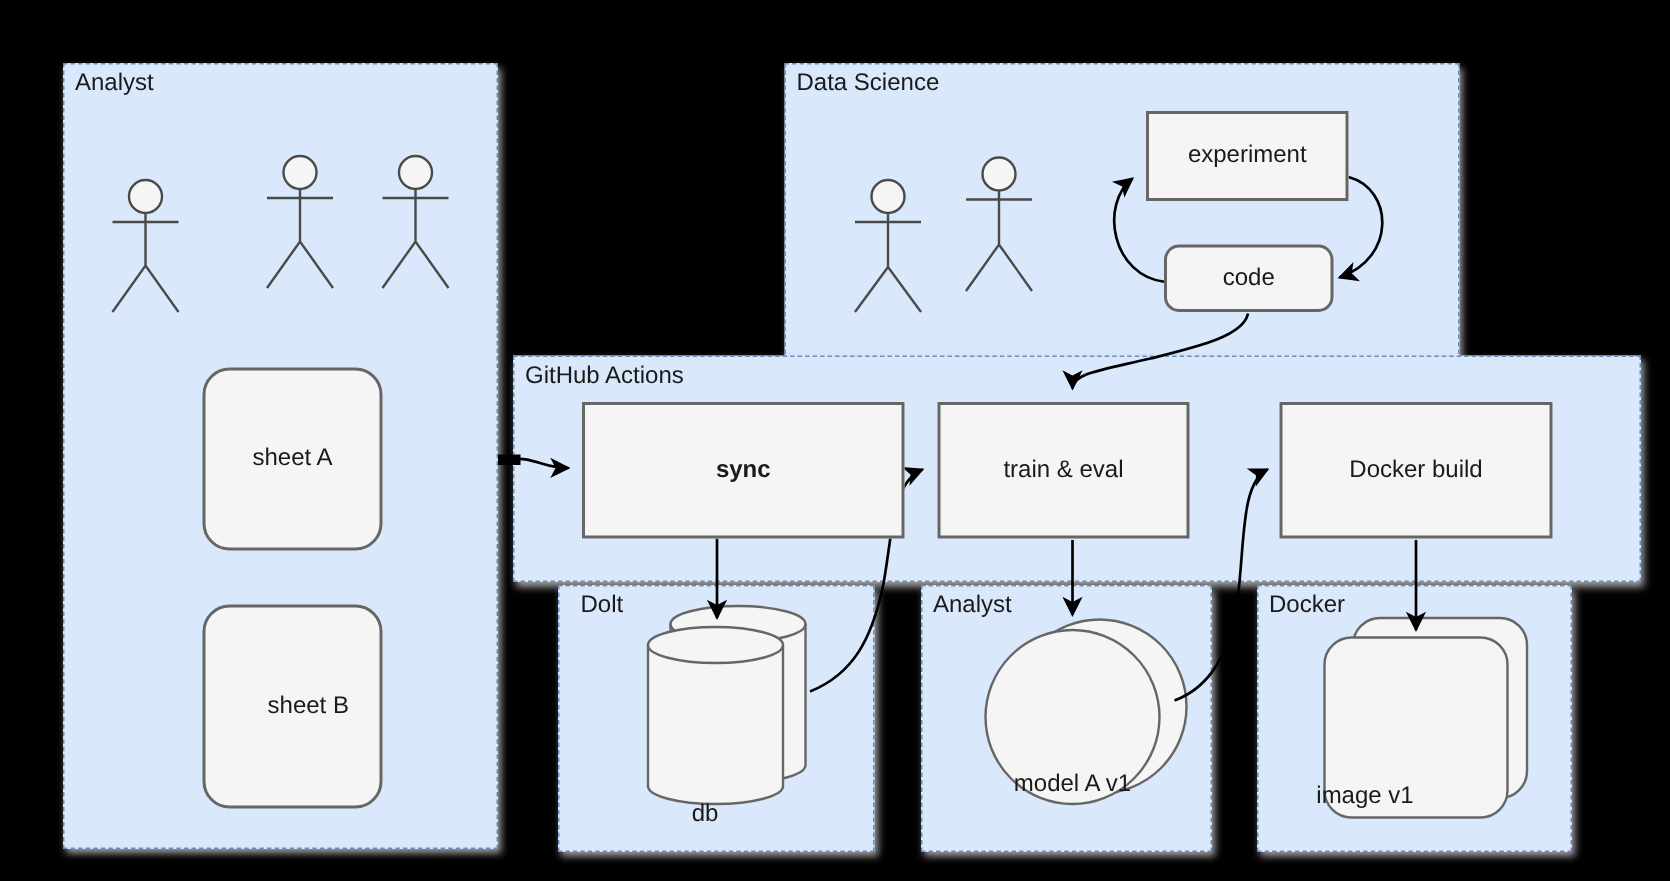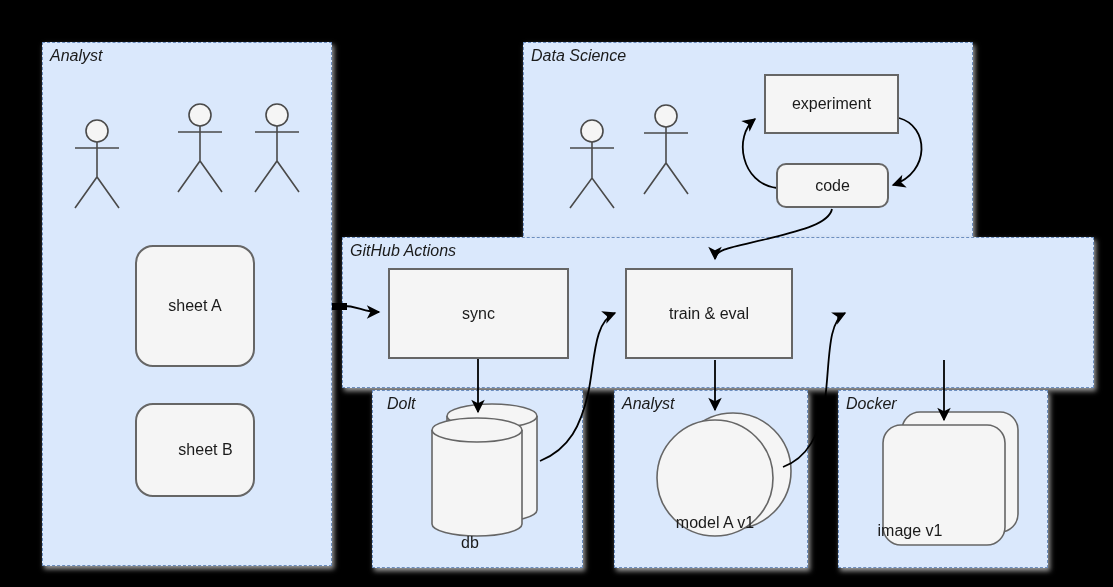--- a/index.html
+++ b/index.html
@@ -17,21 +17,20 @@
     position:relative;width:1113px;height:587px;overflow:hidden;
     background:var(--background);
     font-family:"Liberation Sans", sans-serif;
     color:var(--label-color);
   }
   .box{
     position:absolute;z-index:1;box-sizing:border-box;
     background:var(--container-fill);
     border:1.5px dashed var(--container-border);
     box-shadow:2px 3px 5px 0 var(--shadow-color);
-    font-style:italic;
   }
   .box-label{
     position:absolute;top:4px;left:7px;
     font-size:16px;white-space:nowrap;color:var(--label-color);
   }
   .c-analyst{left:42px;top:42px;width:290px;height:524px;}
   .c-data-science{left:523px;top:42px;width:450px;height:204px;}
   .c-github-actions{left:342px;top:237px;width:752px;height:151px;}
   .c-dolt{left:372px;top:390px;width:211px;height:178px;}
   .c-mlflow{left:614px;top:390px;width:194px;height:178px;}
@@ -45,24 +44,24 @@
   .edge{fill:none;stroke:var(--arrow-color);stroke-width:1.8;}
 
   .node{
     position:absolute;z-index:3;box-sizing:border-box;
     background:var(--node-fill);
     border:2px solid var(--node-border);
     display:flex;align-items:center;justify-content:center;
     font-size:16px;color:var(--label-color);text-align:center;
   }
   .n-sheet-a{left:135px;top:245px;width:120px;height:122px;border-radius:18px;}
-  .n-sheet-b{left:135px;top:403px;width:120px;height:94px;border-radius:18px;padding-left:21px;}
+  .n-sheet-b{left:135px;top:403px;width:120px;height:136px;border-radius:18px;padding-left:21px;}
   .n-experiment{left:764px;top:74px;width:135px;height:60px;}
   .n-code{left:776px;top:163px;width:113px;height:45px;border-radius:10px;}
-  .n-sync{left:388px;top:268px;width:181px;height:91px;}
+  .n-sync{left:388px;top:268px;width:215px;height:91px;font-weight:bold;}
   .n-train-eval{left:625px;top:268px;width:168px;height:91px;}
   .n-docker-build{left:853px;top:268px;width:182px;height:91px;}
 
   .shape-label{
     position:absolute;z-index:3;font-size:16px;text-align:center;
     color:var(--label-color);pointer-events:none;white-space:nowrap;margin-top:45px;
   }
   .l-db{left:432px;top:489px;width:76px;}
   .l-model{left:657px;top:469px;width:116px;}
   .l-image{left:849px;top:477px;width:122px;}
@@ -160,18 +159,21 @@
   </div>
   <div class="node n-code">
     <span>code</span>
   </div>
   <div class="node n-sync">
     <span>sync</span>
   </div>
   <div class="node n-train-eval">
     <span>train &amp; eval</span>
   </div>
+  <div class="node n-docker-build">
+    <span>Docker build</span>
+  </div>
 
   <div class="shape-label l-db">db</div>
   <div class="shape-label l-model">model A v1</div>
   <div class="shape-label l-image">image v1</div>
 
 </div>
 
 </body></html>

